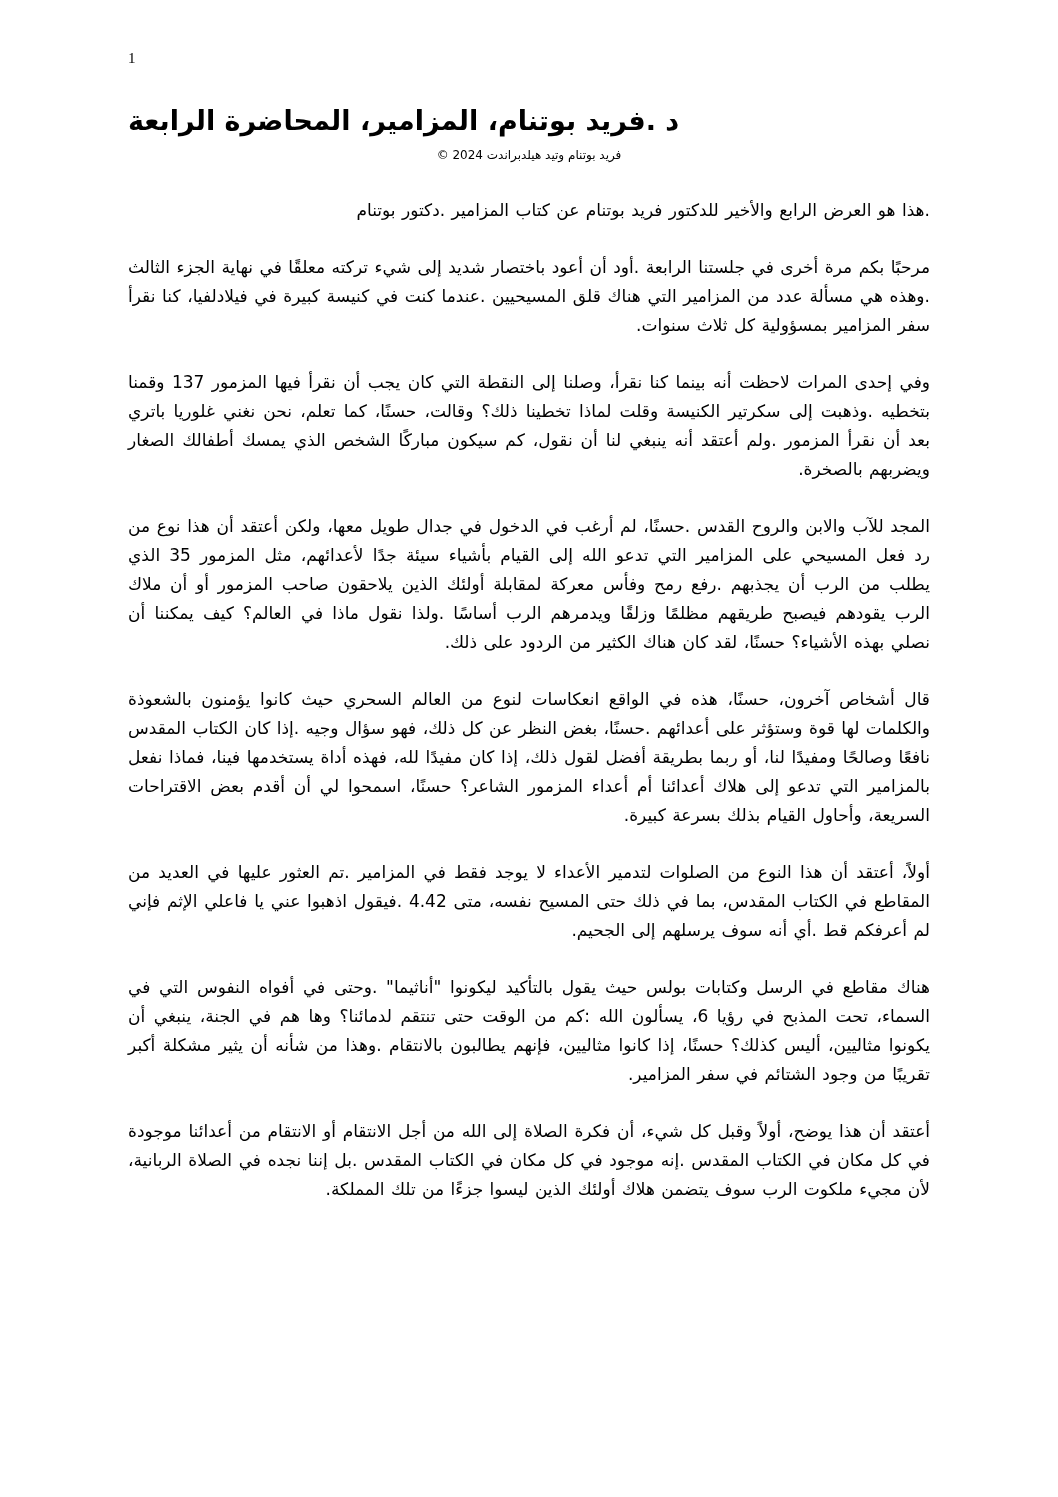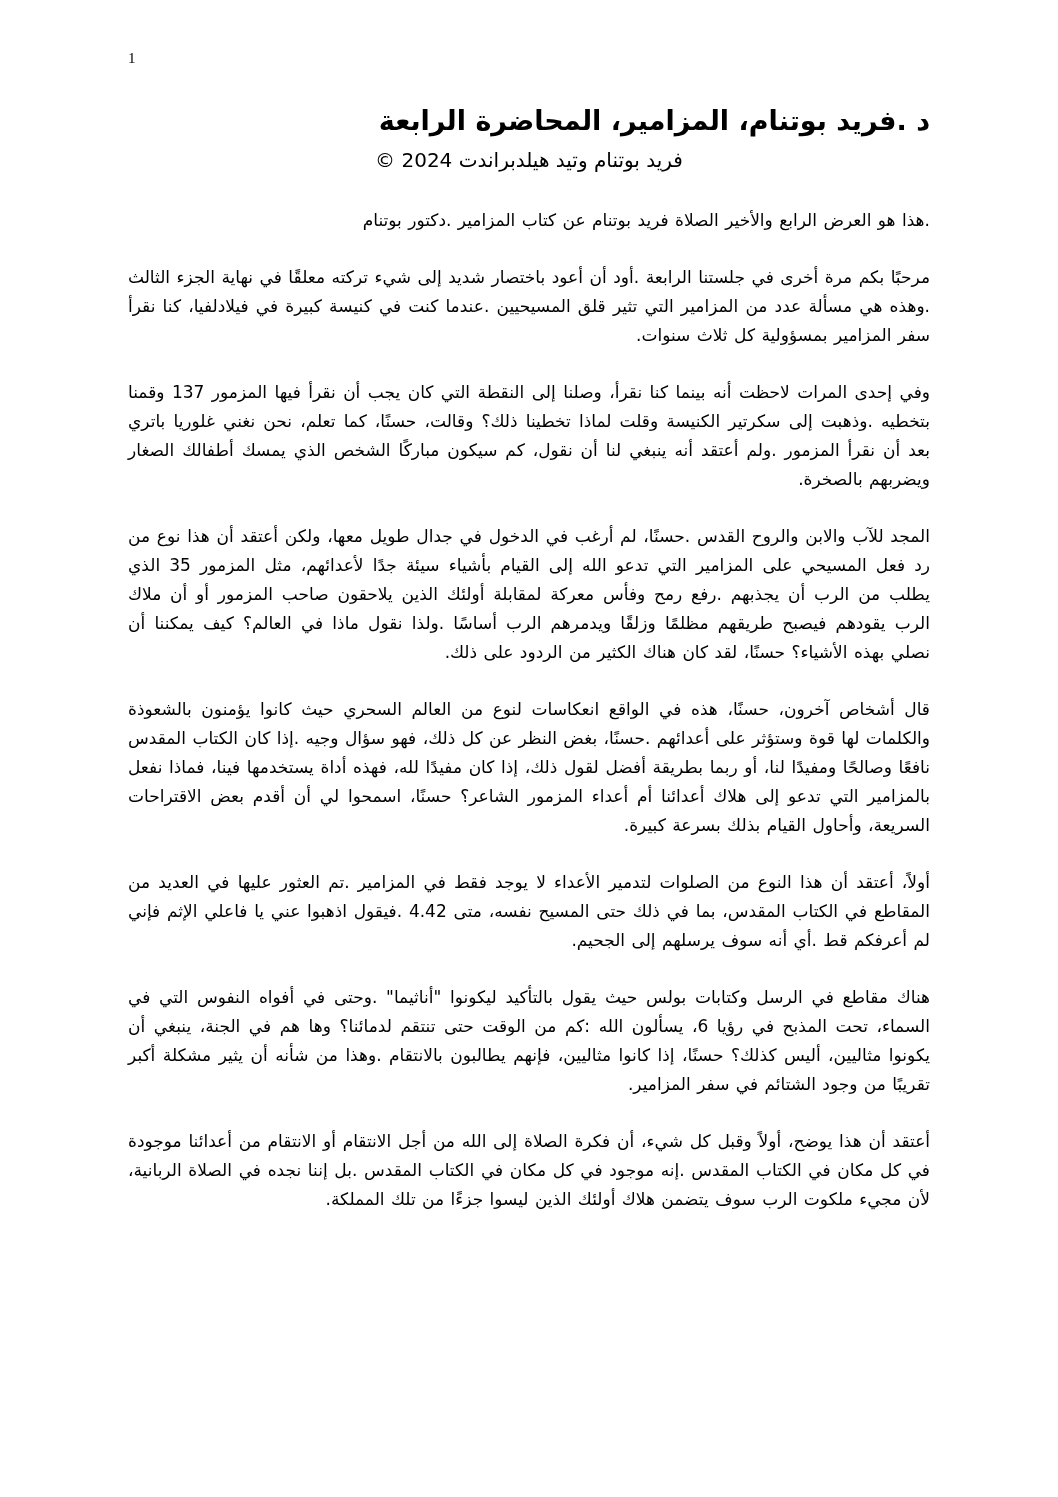--- a/index.html
+++ b/index.html
@@ -24,30 +24,30 @@
   }
   .page-number {
     font-family: "Liberation Serif", serif;
     font-size: 15px;
     color: #000000;
     text-align: left;
     margin-bottom: 36px;
   }
   .doc-title {
     direction: rtl;
-    text-align: right;
+    text-align: left;
     font-size: 27px;
     font-weight: 700;
     margin: 0 0 10px 0;
     line-height: 1.3;
   }
   .copyright {
     direction: rtl;
     text-align: center;
-    font-size: 20px;
+    font-size: 12px;
     font-weight: 400;
     margin: 0 0 34px 0;
   }
   .body-text {
     display: block;
   }
   .para {
     direction: rtl;
     unicode-bidi: plaintext;
     text-align: justify;
@@ -67,23 +67,23 @@
 <div class="page">
 
   <div class="page-number">1</div>
 
   <header>
     <h1 class="doc-title" dir="rtl" lang="ar">د .فريد بوتنام، المزامير، المحاضرة الرابعة</h1>
     <div class="copyright" dir="rtl" lang="ar">فريد بوتنام وتيد هيلدبراندت 2024 ©</div>
   </header>
 
   <main class="body-text">
-    <p class="para single-line" dir="rtl" lang="ar">.هذا هو العرض الرابع والأخير الصلاة فريد بوتنام عن كتاب المزامير .دكتور بوتنام</p>
+    <p class="para single-line" dir="rtl" lang="ar">.هذا هو العرض الرابع والأخير للدكتور فريد بوتنام عن كتاب المزامير .دكتور بوتنام</p>
 
-    <p class="para" dir="rtl" lang="ar">مرحبًا بكم مرة أخرى في جلستنا الرابعة .أود أن أعود باختصار شديد إلى شيء تركته معلقًا في نهاية الجزء الثالث .وهذه هي مسألة عدد من المزامير التي تثير قلق المسيحيين .عندما كنت في كنيسة كبيرة في فيلادلفيا، كنا نقرأ سفر المزامير بمسؤولية كل ثلاث سنوات.</p>
+    <p class="para" dir="rtl" lang="ar">مرحبًا بكم مرة أخرى في جلستنا الرابعة .أود أن أعود باختصار شديد إلى شيء تركته معلقًا في نهاية الجزء الثالث .وهذه هي مسألة عدد من المزامير التي هناك قلق المسيحيين .عندما كنت في كنيسة كبيرة في فيلادلفيا، كنا نقرأ سفر المزامير بمسؤولية كل ثلاث سنوات.</p>
 
     <p class="para" dir="rtl" lang="ar">وفي إحدى المرات لاحظت أنه بينما كنا نقرأ، وصلنا إلى النقطة التي كان يجب أن نقرأ فيها المزمور 137 وقمنا بتخطيه .وذهبت إلى سكرتير الكنيسة وقلت لماذا تخطينا ذلك؟ وقالت، حسنًا، كما تعلم، نحن نغني غلوريا باتري بعد أن نقرأ المزمور .ولم أعتقد أنه ينبغي لنا أن نقول، كم سيكون مباركًا الشخص الذي يمسك أطفالك الصغار ويضربهم بالصخرة.</p>
 
     <p class="para" dir="rtl" lang="ar">المجد للآب والابن والروح القدس .حسنًا، لم أرغب في الدخول في جدال طويل معها، ولكن أعتقد أن هذا نوع من رد فعل المسيحي على المزامير التي تدعو الله إلى القيام بأشياء سيئة جدًا لأعدائهم، مثل المزمور 35 الذي يطلب من الرب أن يجذبهم .رفع رمح وفأس معركة لمقابلة أولئك الذين يلاحقون صاحب المزمور أو أن ملاك الرب يقودهم فيصبح طريقهم مظلمًا وزلقًا ويدمرهم الرب أساسًا .ولذا نقول ماذا في العالم؟ كيف يمكننا أن نصلي بهذه الأشياء؟ حسنًا، لقد كان هناك الكثير من الردود على ذلك.</p>
 
 
     <p class="para" dir="rtl" lang="ar">قال أشخاص آخرون، حسنًا، هذه في الواقع انعكاسات لنوع من العالم السحري حيث كانوا يؤمنون بالشعوذة والكلمات لها قوة وستؤثر على أعدائهم .حسنًا، بغض النظر عن كل ذلك، فهو سؤال وجيه .إذا كان الكتاب المقدس نافعًا وصالحًا ومفيدًا لنا، أو ربما بطريقة أفضل لقول ذلك، إذا كان مفيدًا لله، فهذه أداة يستخدمها فينا، فماذا نفعل بالمزامير التي تدعو إلى هلاك أعدائنا أم أعداء المزمور الشاعر؟ حسنًا، اسمحوا لي أن أقدم بعض الاقتراحات السريعة، وأحاول القيام بذلك بسرعة كبيرة.</p>
 
     <p class="para" dir="rtl" lang="ar">أولاً، أعتقد أن هذا النوع من الصلوات لتدمير الأعداء لا يوجد فقط في المزامير .تم العثور عليها في العديد من المقاطع في الكتاب المقدس، بما في ذلك حتى المسيح نفسه، متى 4.42 .فيقول اذهبوا عني يا فاعلي الإثم فإني لم أعرفكم قط .أي أنه سوف يرسلهم إلى الجحيم.</p>
 

